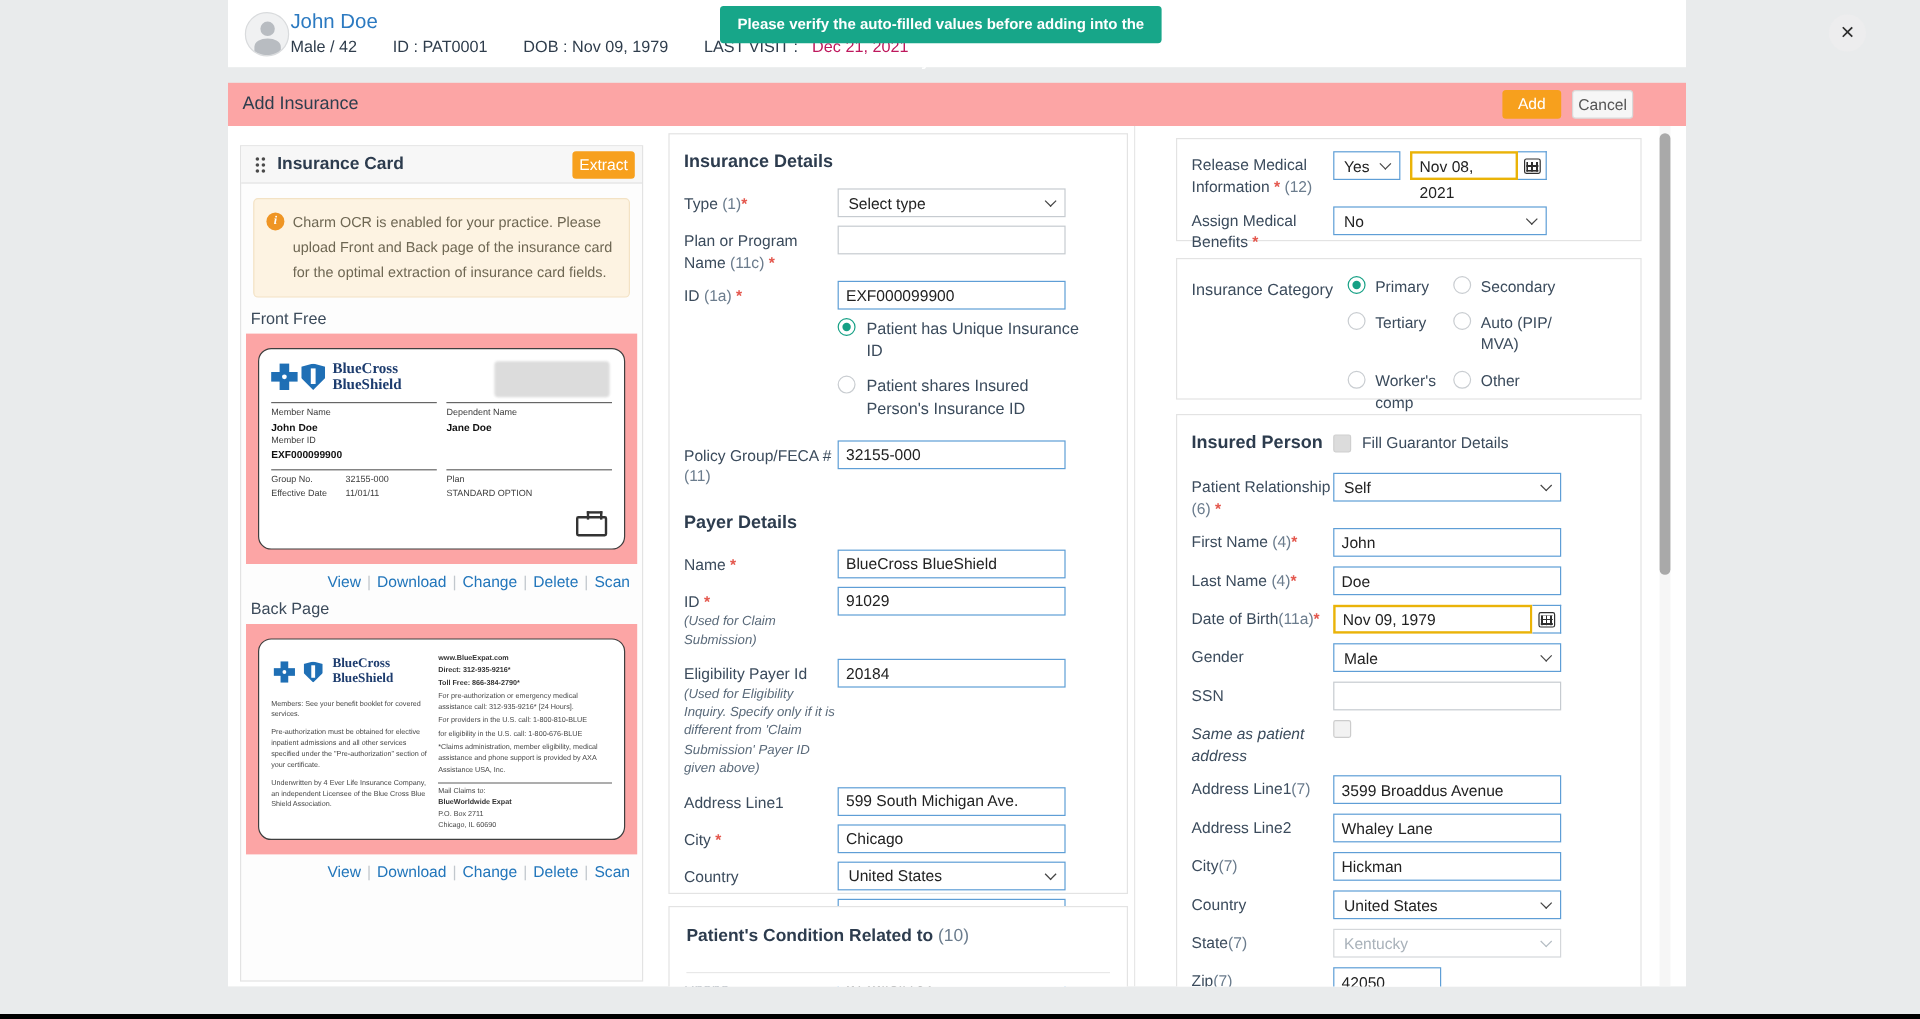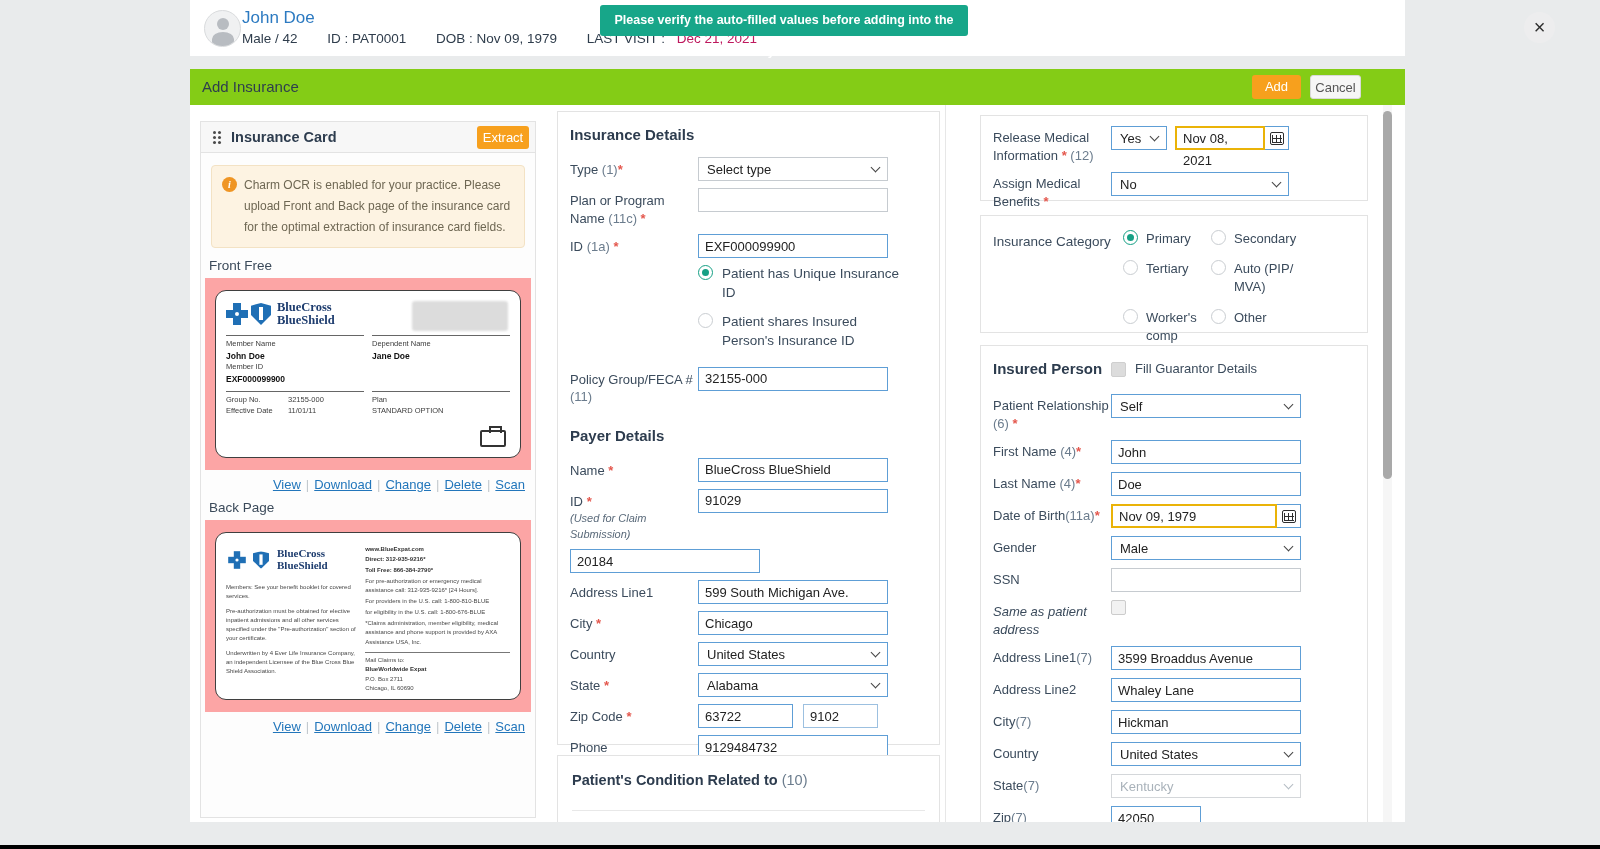--- a/index.html
+++ b/index.html
@@ -23,21 +23,21 @@
   .lastvisit-val { color:#be185d; }
   .close-btn { position:absolute; left:1334px; top:12px; width:31px; height:31px; border-radius:50%;
                background:#ededee; color:#2e2e2e; font-size:20px; line-height:30px; text-align:center; cursor:pointer; }
 
   
   .toast { position:absolute; left:600px; top:5px; width:368px; height:31px; background:#17a689;
            border-radius:3px; color:#fff; font-size:12.5px; font-weight:bold; text-align:center;
            line-height:31px; z-index:30; }
 
   
-  .action-bar { position:absolute; left:0; top:69px; width:100%; height:42px; background:#84cc16;
+  .action-bar { position:absolute; left:0; top:69px; width:100%; height:42px; background:#fca5a5;
                 border-bottom:1px solid #ececec; }
   .page-title { position:absolute; left:12px; top:9px; font-size:15px; color:#2e3e4e; }
   .btn { position:absolute; top:6px; height:24px; font-size:13px; border-radius:3px; text-align:center;
          line-height:24px; cursor:pointer; }
   .btn-add { right:104px; width:49px; background:#f7a01d; color:#fff; }
   .btn-cancel { right:44px; width:51px; background:#f6f6f6; border:1px solid #d9d9d9; color:#555; }
 
   
   .content { position:absolute; left:0; top:105px; width:100%; height:717px; background:#fff; overflow:hidden; }
   .vdivider { position:absolute; left:755px; top:0; width:1px; height:100%; background:#e7e7e7; }
@@ -78,21 +78,21 @@
   .card-cols { display:flex; margin-top:6px; }
   .card-col { width:50%; padding-right:8px; border-top:1px solid #666; padding-top:3px; }
   .card-col + .card-col { margin-left:8px; }
   .clabel { font-size:7.5px; color:#3c3c3c; line-height:1.45; }
   .cvalue { font-size:8.5px; color:#111; font-weight:bold; line-height:1.45; }
   .crow { display:flex; }
   .crow .clabel { width:62px; }
   .card-foot { position:absolute; right:14px; bottom:10px; width:26px; height:17px; border:2px solid #333; border-radius:2px; }
   .card-foot::before { content:""; position:absolute; left:7px; top:-6px; width:9px; height:5px; border:2px solid #333; border-bottom:none; }
   .links-row { text-align:right; font-size:13px; margin:7px 10px 4px 0; }
-  .links-row a { color:#2276bb; text-decoration:underline; cursor:pointer; }
+  .links-row a { color:#2276bb; cursor:pointer; }
   .links-row .sep { color:#c2c8cd; margin:0 5px; text-decoration:none; }
   
   .bk-cols { display:flex; margin-top:4px; }
   .bk-left { width:49%; padding-right:6px; }
   .bk-right { width:51%; border-left:none; }
   .tiny { font-size:6px; line-height:1.55; color:#474747; margin-bottom:5px; }
   .tiny-b { font-weight:bold; color:#333; }
   .mailblock { border-top:1px solid #777; margin-top:4px; padding-top:3px; }
 
   
@@ -333,20 +333,21 @@
         <div class="flabel"><span>Name</span> <span class="req">*</span></div>
         <div class="fctrl"><input class="tinput b-blue" value="BlueCross BlueShield" style=""></div>
       </div>
 
       <div class="frow">
         <div class="flabel"><span>ID</span> <span class="req">*</span><div class="fnote">(Used for Claim Submission)</div></div>
         <div class="fctrl"><input class="tinput b-blue" value="91029" style=""></div>
       </div>
 
       <div class="frow">
+        <div class="flabel"><span>Eligibility Payer Id</span><div class="fnote">(Used for Eligibility Inquiry.  Specify only if it is different from 'Claim Submission' Payer ID given above)</div></div>
         <div class="fctrl"><input class="tinput b-blue" value="20184" style=""></div>
       </div>
 
       <div class="frow">
         <div class="flabel">Address Line1</div>
         <div class="fctrl"><input class="tinput b-blue" value="599 South Michigan Ave." style=""></div>
       </div>
 
       <div class="frow">
         <div class="flabel"><span>City</span> <span class="req">*</span></div>

